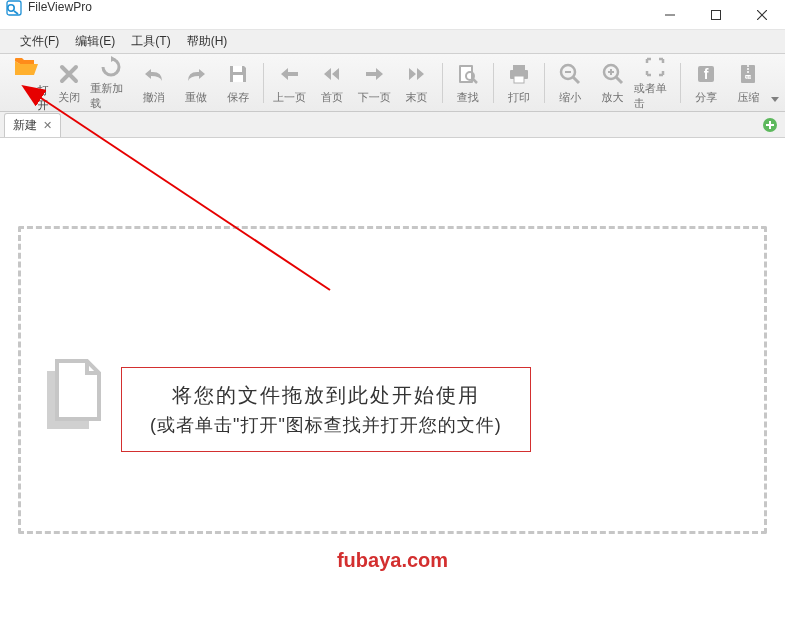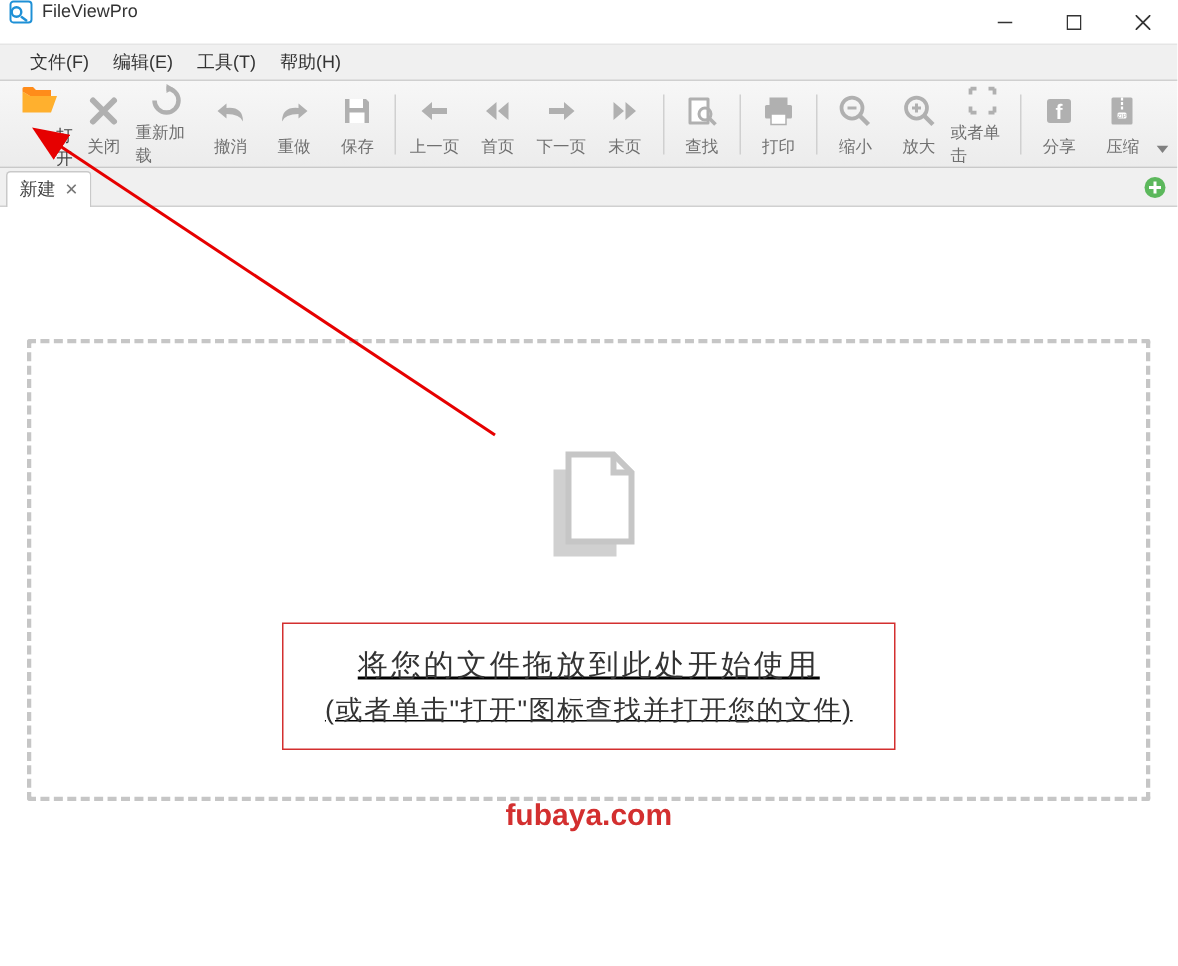--- a/index.html
+++ b/index.html
@@ -95,21 +95,21 @@
   padding-bottom: 6px;
   cursor:pointer;
 }
 
 
 .tabbar {
   height: 26px;
   background: #f0f0f0;
   border-bottom: 1px solid #d0d0d0;
   display: flex;
-  align-items: center;
+  align-items: flex-start;
   padding-left: 4px;
   position: relative;
 }
 .tab {
   background: #fff;
   border: 1px solid #c9c9c9;
   border-bottom: none;
   border-radius: 3px 3px 0 0;
   height: 24px;
   padding: 0 8px;
@@ -136,24 +136,23 @@
   height: calc(644px - 30px - 24px - 58px - 26px);
   background: #fff;
 }
 .dropzone {
   position: absolute;
   left: 18px; right: 18px;
   top: 88px; bottom: 110px;
   border: 3px dashed #c6c6c6;
   border-radius: 2px;
   display:flex;
-  flex-direction: column;
+  flex-direction: row;
   align-items: center;
   padding-top: 58px;
-  text-decoration: underline;
 }
 .doc-icon {
   width: 100px; height: 100px;
   margin-bottom: 28px;
 }
 .msg-box {
   border: 1px solid #d32f2f;
   padding: 14px 28px;
   text-align: center;
 }
@@ -164,21 +163,21 @@
   margin-bottom: 4px;
 }
 .msg-box .line2 {
   font-size: 18px;
   color: #333;
   letter-spacing: 1px;
 }
 .watermark {
   position: absolute;
   left: 0; right: 0;
-  bottom: 88px;
+  bottom: 72px;
   text-align: center;
   font-size: 20px;
   font-weight: bold;
   color: #d32f2f;
 }
 
 
 .arrow-overlay {
   position: absolute;
   left: 0; top: 0;

